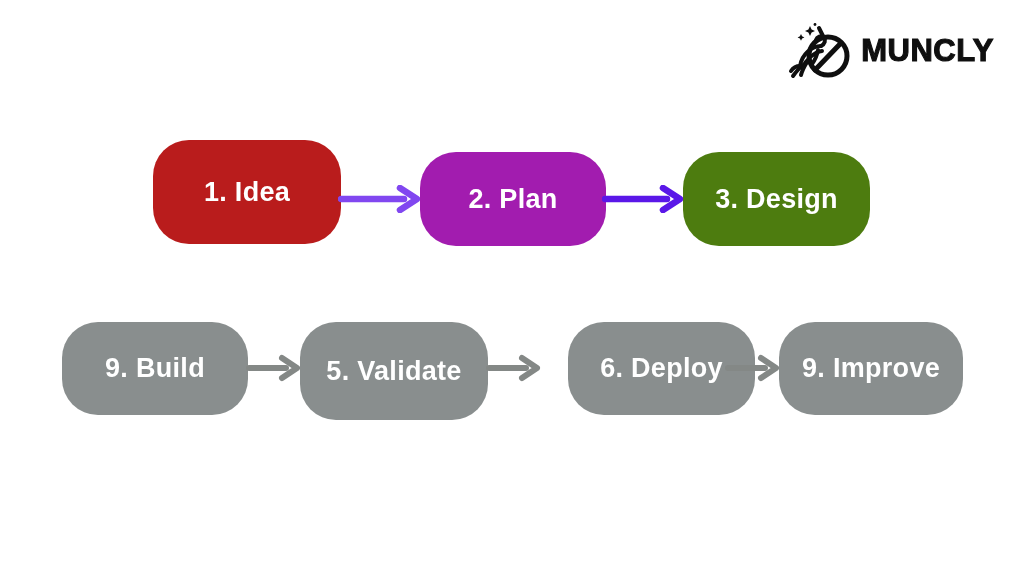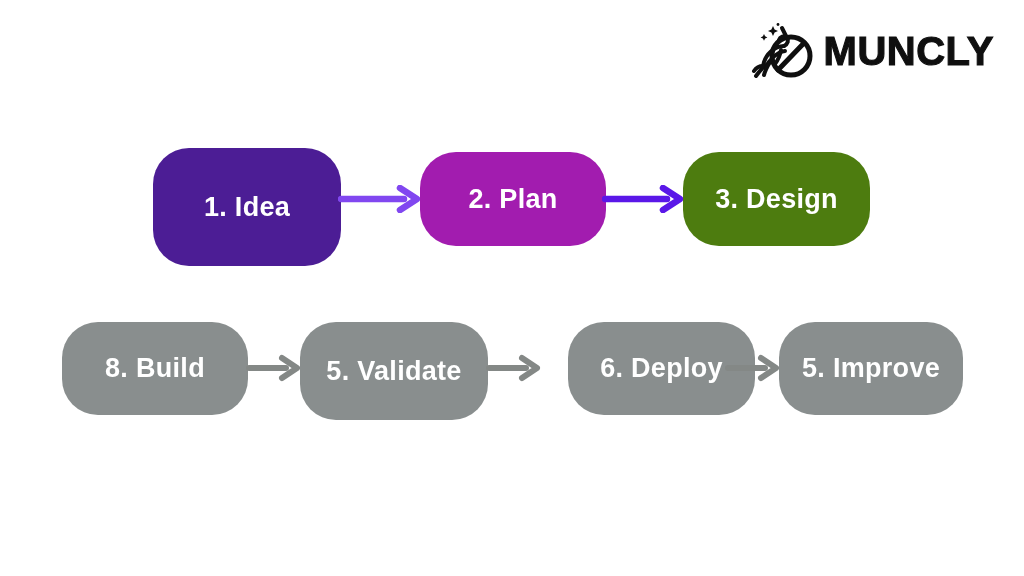--- a/index.html
+++ b/index.html
@@ -19,21 +19,21 @@
     position: absolute;
     top: 22px;
     right: 30px;
     display: flex;
     align-items: center;
     gap: 5px;
     color: #0f0f0f;
   }
   .logo-icon { display: block; }
   .logo-text {
-    font-size: 40px;
+    font-size: 31px;
     font-weight: 900;
     letter-spacing: 0.5px;
     color: #0f0f0f;
     -webkit-text-stroke: 1.1px #0f0f0f;
     font-family: "Liberation Sans", sans-serif;
   }
   
   .step {
     position: absolute;
     display: flex;
@@ -85,21 +85,21 @@
 
       <g fill="#0f0f0f">
         <path d="M22,4 l1.6,3.4 3.4,1.6 -3.4,1.6 -1.6,3.4 -1.6,-3.4 -3.4,-1.6 3.4,-1.6 z"></path>
         <path d="M13,12 l1.1,2.3 2.3,1.1 -2.3,1.1 -1.1,2.3 -1.1,-2.3 -2.3,-1.1 2.3,-1.1 z"></path>
         <circle cx="27" cy="2.5" r="1.4"></circle>
       </g>
     </svg>
     <div class="logo-text">MUNCLY</div>
   </div>
 
-  <div class="step" style="left: 153px; top: 148px; width: 188px; height: 118px; background: #4c1d95;">
+  <div class="step" style="left: 153px; top: 140px; width: 188px; height: 104px; background: #b91c1c;">
     <span>1. Idea</span>
   </div>
 
   <svg class="arrow" style="left: 338px; top: 185px; color: rgb(129, 71, 240);" width="86" height="28" viewBox="0 0 86 28">
     <line x1="3" y1="14" x2="66" y2="14" stroke-width="6.5"></line>
     <polyline points="62,3 79,14 62,25" stroke-width="6.5"></polyline>
   </svg>
 
   <div class="step" style="left: 420px; top: 152px; width: 186px; height: 94px; background: #a21caf;">
     <span>2. Plan</span>
@@ -108,21 +108,21 @@
   <svg class="arrow" style="left: 602px; top: 185px; color: rgb(90, 23, 232);" width="85" height="28" viewBox="0 0 85 28">
     <line x1="3" y1="14" x2="65" y2="14" stroke-width="6.5"></line>
     <polyline points="61,3 78,14 61,25" stroke-width="6.5"></polyline>
   </svg>
 
   <div class="step" style="left: 683px; top: 152px; width: 187px; height: 94px; background: #4d7c0f;">
     <span>3. Design</span>
   </div>
 
   <div class="step" style="left: 62px; top: 322px; width: 186px; height: 93px; background: rgb(137, 142, 142);">
-    <span>8. Build</span>
+    <span>9. Build</span>
   </div>
 
   <svg class="arrow" style="left: 246px; top: 354px; color: rgb(132, 136, 134);" width="58" height="28" viewBox="0 0 58 28">
     <line x1="3" y1="14" x2="40" y2="14" stroke-width="6"></line>
     <polyline points="36,4 51,14 36,24" stroke-width="6"></polyline>
   </svg>
 
   <div class="step" style="left: 300px; top: 322px; width: 188px; height: 98px; background: rgb(137, 142, 142);">
     <span>5. Validate</span>
   </div>
@@ -135,16 +135,16 @@
   <div class="step" style="left: 568px; top: 322px; width: 187px; height: 93px; background: rgb(137, 142, 142);">
     <span>6. Deploy</span>
   </div>
 
   <svg class="arrow" style="left: 725px; top: 354px; color: rgb(132, 136, 134);" width="58" height="28" viewBox="0 0 58 28">
     <line x1="3" y1="14" x2="40" y2="14" stroke-width="6"></line>
     <polyline points="36,4 51,14 36,24" stroke-width="6"></polyline>
   </svg>
 
   <div class="step" style="left: 779px; top: 322px; width: 184px; height: 93px; background: rgb(137, 142, 142);">
-    <span>5. Improve</span>
+    <span>9. Improve</span>
   </div>
 
 </div>
 
 </body></html>

